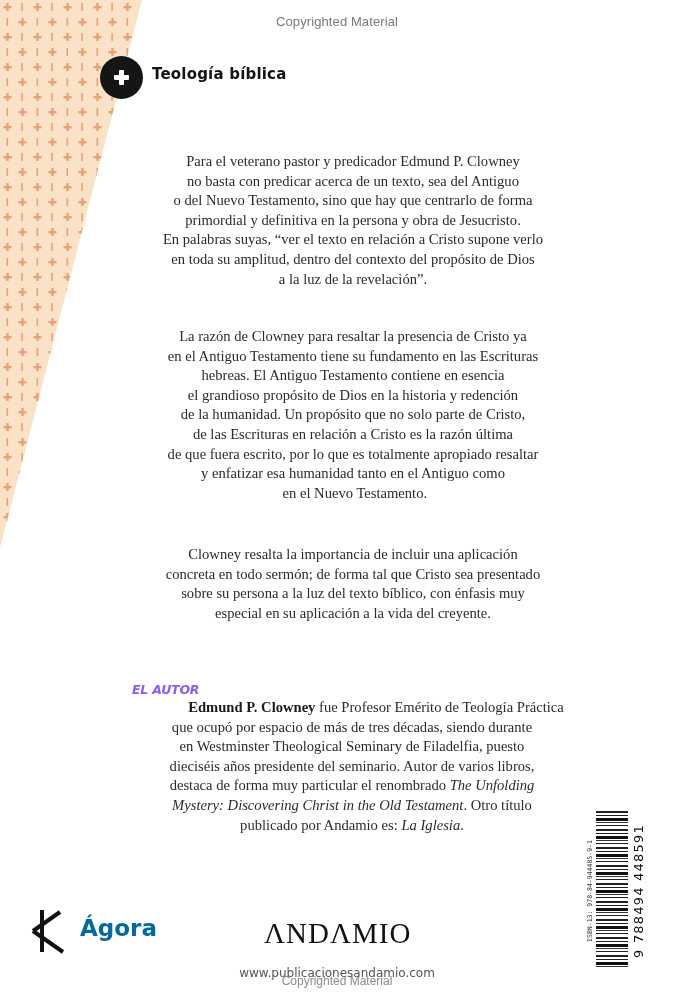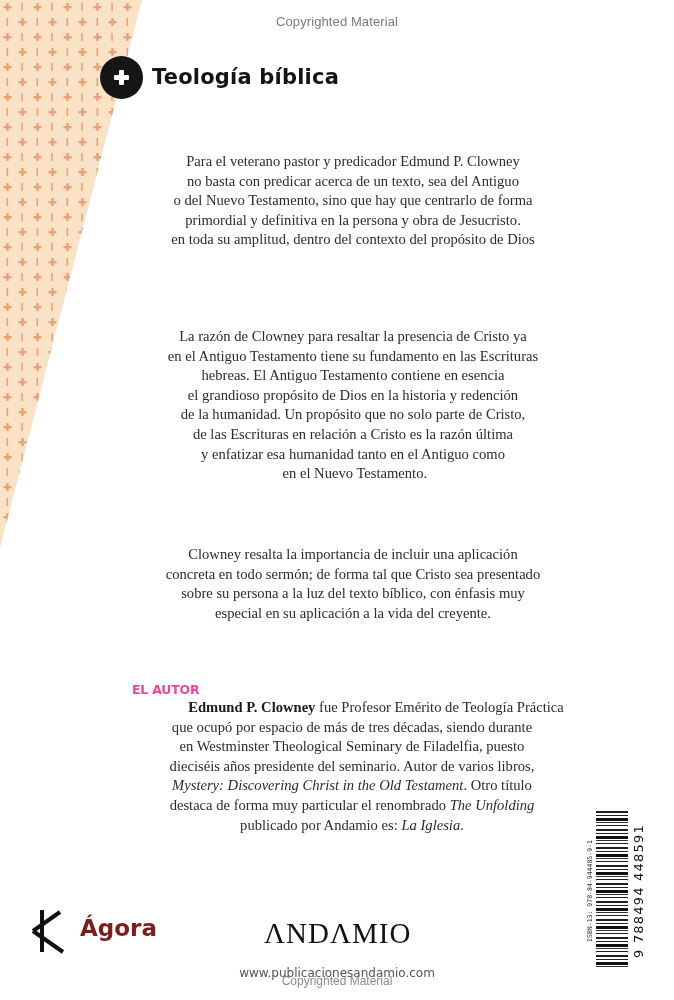--- a/index.html
+++ b/index.html
@@ -21,34 +21,34 @@
     border-radius: 50%; background: #151515; z-index: 2;
   }
   .series-badge::before, .series-badge::after {
     content: ""; position: absolute; background: #fff; border-radius: 1px;
   }
   .series-badge::before { left: 14px; top: 19px; width: 15px; height: 5px; }
   .series-badge::after { left: 19px; top: 14px; width: 5px; height: 15px; }
   .series-title {
     position: absolute; left: 152px; top: 65px;
     font-family: "DejaVu Sans", "Liberation Sans", sans-serif;
-    font-weight: bold; font-size: 21px; color: #141414; letter-spacing: 0.2px;
+    font-weight: bold; font-size: 15px; color: #141414; letter-spacing: 0.2px;
   }
   .body-text {
     position: absolute; left: 133px; width: 440px;
     font-size: 14.6px; line-height: 19.6px; color: #2b2b2b; text-align: center;
   }
   .body-text .line { display: block; white-space: nowrap; }
   .p1 { top: 152px; }
   .p2 { top: 327px; }
   .p3 { top: 545px; }
   .author-heading {
     position: absolute; left: 132px; top: 682px;
     font-family: "DejaVu Sans", "Liberation Sans", sans-serif;
-    font-weight: bold; font-size: 12.5px; color: #ec4899; letter-spacing: -0.2px;
+    font-weight: bold; font-size: 12.5px; color: #8b5cf6; letter-spacing: -0.2px; font-style: italic;
   }
   .author-bio { top: 698px; left: 132px; }
   .author-bio b { font-weight: bold; color: #1a1a1a; margin-left: 48px; }
   .author-bio i { font-style: italic; }
 
   .barcode {
     position: absolute; left: 586px; top: 808px; width: 58px; height: 168px;
   }
   .barcode-bars {
     position: absolute; left: 10px; top: 3px; width: 32px; height: 158px;
@@ -67,21 +67,21 @@
     position: absolute; left: -32px; top: 76px; width: 168px; height: 14px;
     transform: rotate(-90deg); transform-origin: center;
     font-family: "DejaVu Sans", sans-serif; font-size: 13px; color: #111;
     text-align: center; letter-spacing: 1.2px; white-space: nowrap;
   }
 
   .agora-logo { position: absolute; left: 30px; top: 906px; width: 140px; height: 50px; }
   .agora-icon { position: absolute; left: 0; top: 2px; }
   .agora-text {
     position: absolute; left: 50px; top: 9px;
-    font-family: "DejaVu Sans", sans-serif; font-weight: bold; font-size: 23px; color: #7f1d1d;
+    font-family: "DejaVu Sans", sans-serif; font-weight: bold; font-size: 23px; color: #0369a1;
   }
   .andamio-logo {
     position: absolute; left: 264px; top: 917px;
     font-family: Liberation Serif, serif; font-size: 29px; color: #111;
     letter-spacing: 1px; font-weight: normal;
   }
   .footer-url {
     position: absolute; left: 0; top: 966px; width: 674px; text-align: center;
     font-family: "DejaVu Sans", sans-serif; font-size: 12px; color: #555;
   }
@@ -112,50 +112,53 @@
 <div class="watermark-top">Copyrighted Material</div>
 
 <div class="series-badge"></div>
 <div class="series-title">Teología bíblica</div>
 
 <div class="body-text p1">
   <span class="line">Para el veterano pastor y predicador Edmund P. Clowney</span>
   <span class="line">no basta con predicar acerca de un texto, sea del Antiguo</span>
   <span class="line">o del Nuevo Testamento, sino que hay que centrarlo de forma</span>
   <span class="line">primordial y definitiva en la persona y obra de Jesucristo.</span>
+  <span class="line">En palabras suyas, “ver el texto en relación a Cristo supone verlo</span>
   <span class="line">en toda su amplitud, dentro del contexto del propósito de Dios</span>
+  <span class="line">a la luz de la revelación”.</span>
 </div>
 
 <div class="body-text p2">
   <span class="line">La razón de Clowney para resaltar la presencia de Cristo ya</span>
   <span class="line">en el Antiguo Testamento tiene su fundamento en las Escrituras</span>
   <span class="line">hebreas. El Antiguo Testamento contiene en esencia</span>
   <span class="line">el grandioso propósito de Dios en la historia y redención</span>
   <span class="line">de la humanidad. Un propósito que no solo parte de Cristo,</span>
   <span class="line">de las Escrituras en relación a Cristo es la razón última</span>
+  <span class="line">de que fuera escrito, por lo que es totalmente apropiado resaltar</span>
   <span class="line">y enfatizar esa humanidad tanto en el Antiguo como</span>
   <span class="line" style="white-space:pre"> en el Nuevo Testamento.</span>
 </div>
 
 <div class="body-text p3">
   <span class="line">Clowney resalta la importancia de incluir una aplicación</span>
   <span class="line">concreta en todo sermón; de forma tal que Cristo sea presentado</span>
   <span class="line">sobre su persona a la luz del texto bíblico, con énfasis muy</span>
   <span class="line">especial en su aplicación a la vida del creyente.</span>
 </div>
 
 <div class="author-heading">EL AUTOR</div>
 
 <div class="body-text author-bio">
   <span class="line"><b>Edmund P. Clowney</b><span> fue Profesor Emérito de Teología Práctica</span></span>
   <span class="line">que ocupó por espacio de más de tres décadas, siendo durante</span>
   <span class="line">en Westminster Theological Seminary de Filadelfia, puesto</span>
   <span class="line">dieciséis años presidente del seminario. Autor de varios libros,</span>
+  <span class="line"><span>destaca de forma muy particular el renombrado </span><i>The Unfolding</i></span>
   <span class="line"><i>Mystery: Discovering Christ in the Old Testament</i><span>. Otro título</span></span>
-  <span class="line"><span>destaca de forma muy particular el renombrado </span><i>The Unfolding</i></span>
   <span class="line"><span>publicado por Andamio es: </span><i>La Iglesia</i><span>.</span></span>
 </div>
 
 <div class="barcode">
   <div class="barcode-bars"></div>
   <div class="barcode-isbn">ISBN-13: 978-84-944485-9-1</div>
   <div class="barcode-digits">9 788494 448591</div>
 </div>
 
 <div class="agora-logo">

